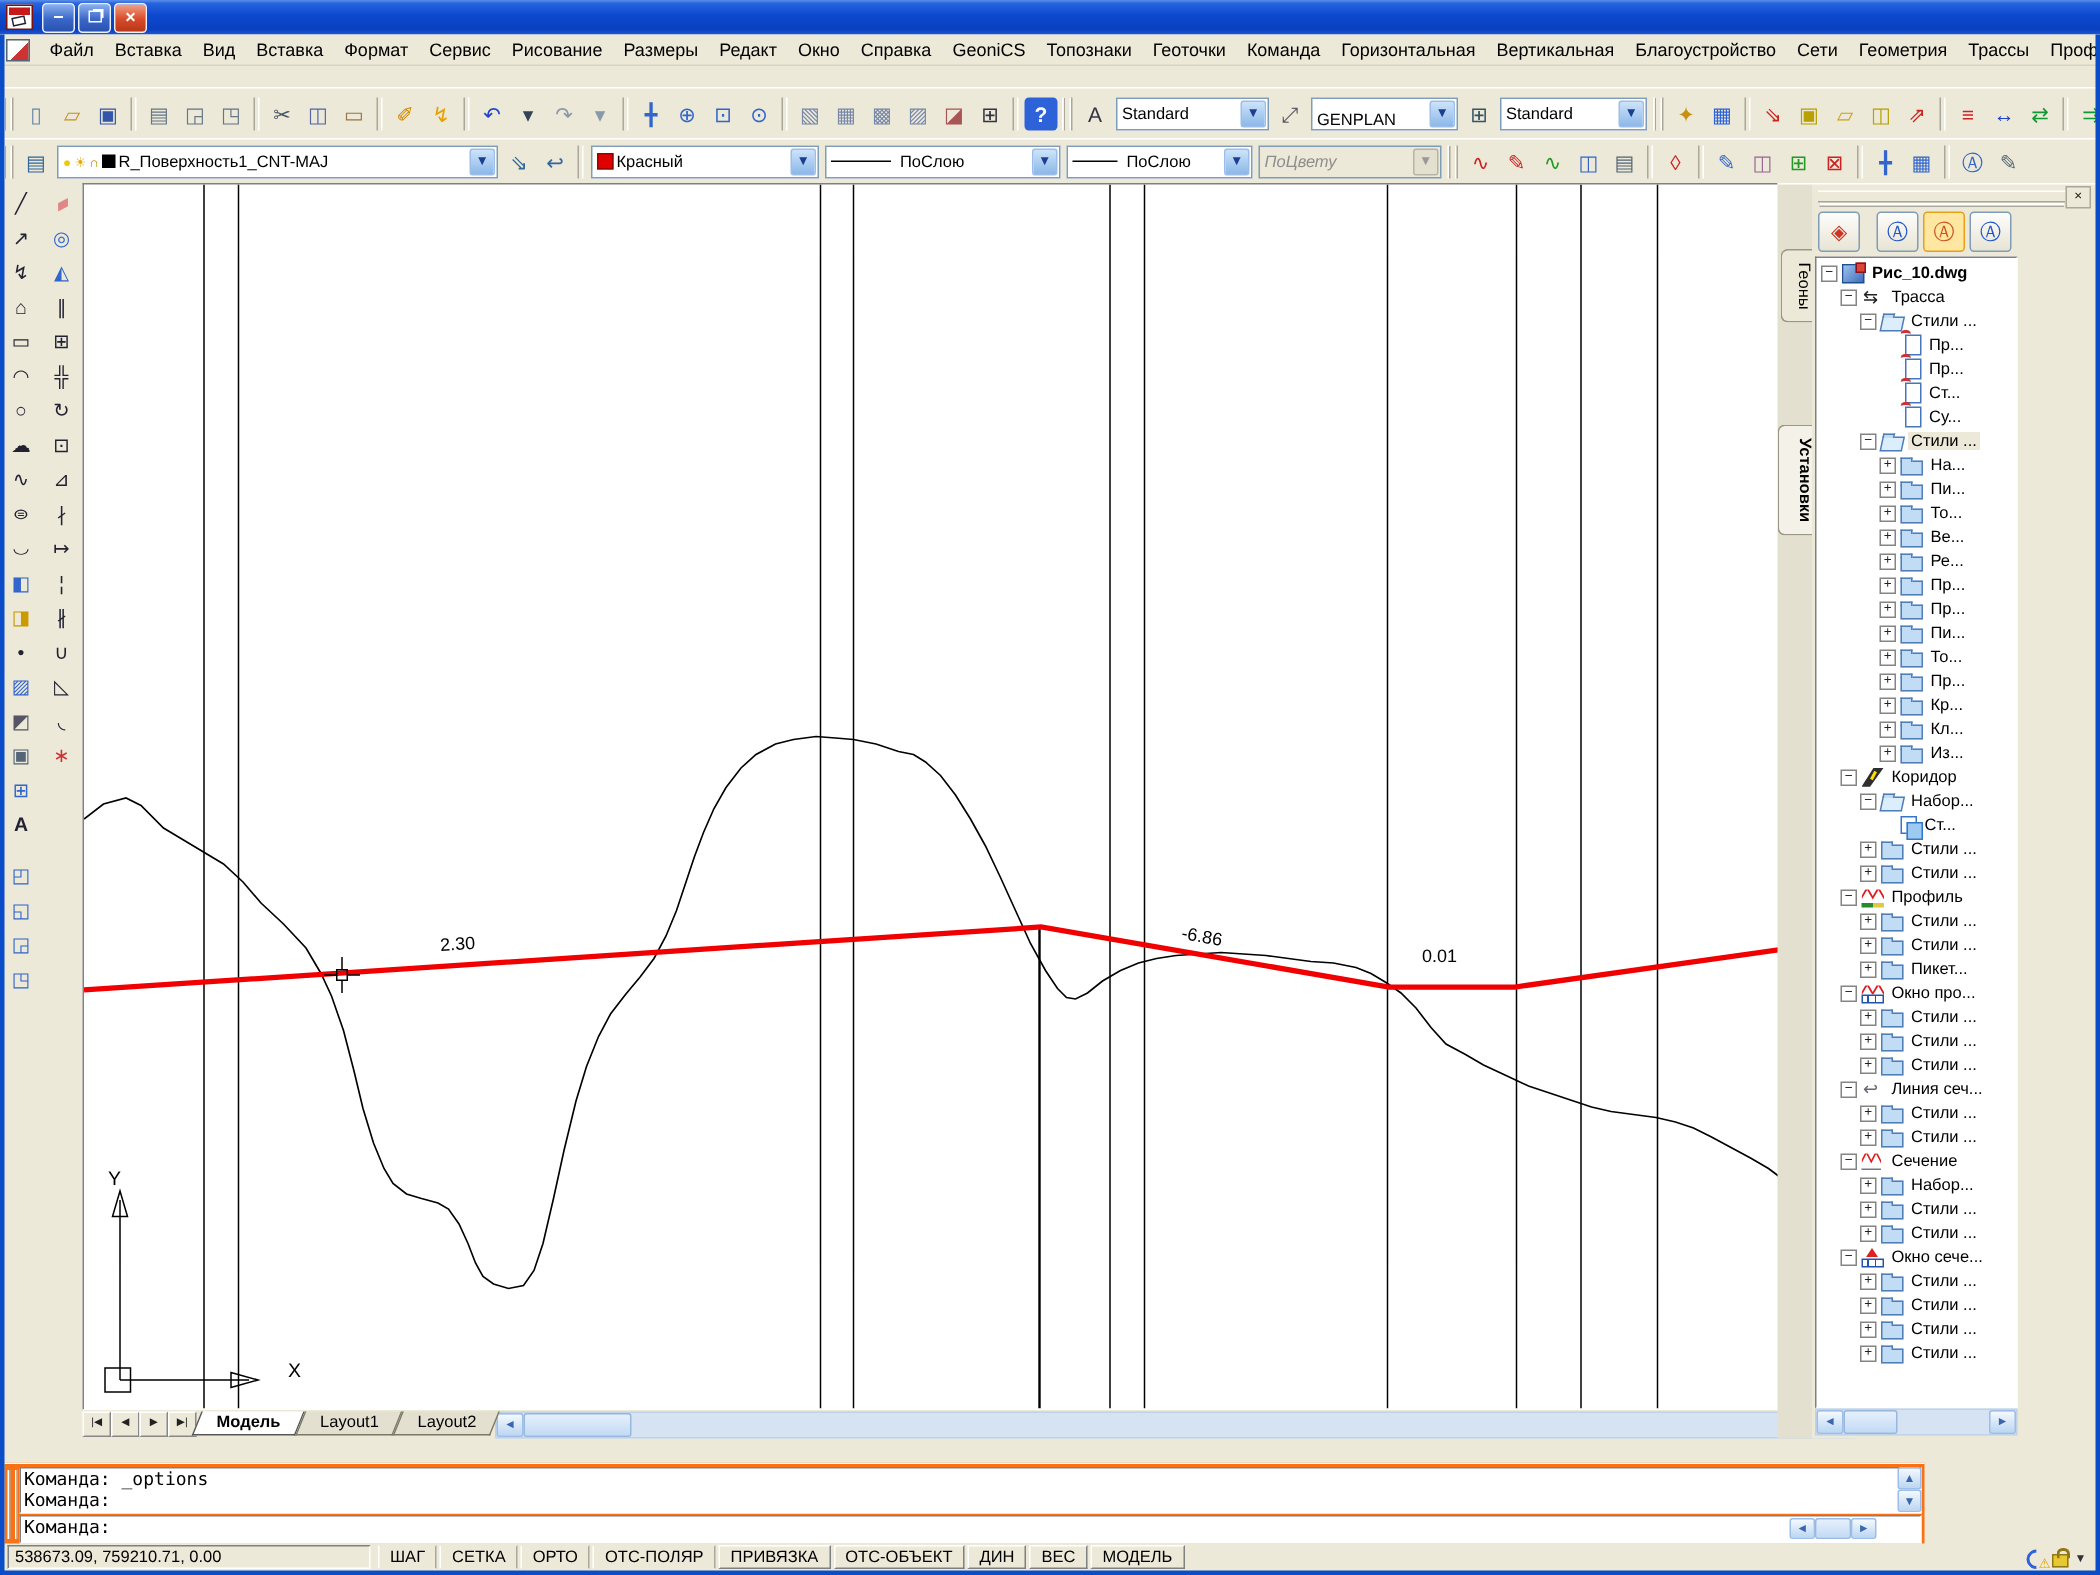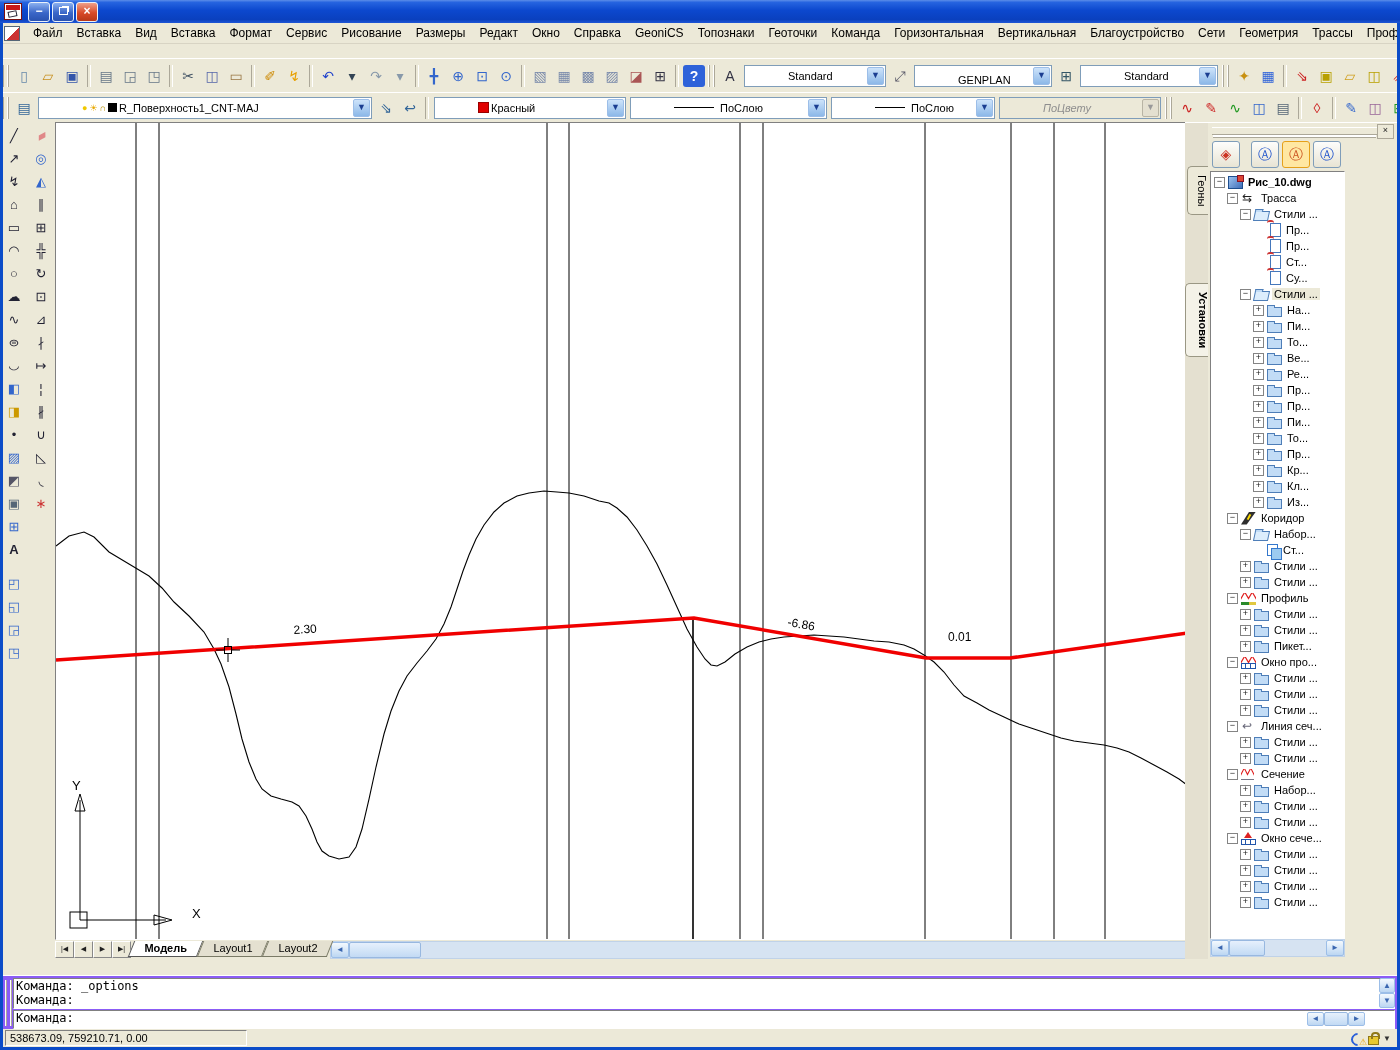--- a/index.html
+++ b/index.html
@@ -37,21 +37,21 @@
     box-shadow:inset 1px 0 0 #ACA899, inset -1px 0 0 #fff;}
   .tbsep{width:2px;height:22px;margin:0 3px;flex:none;border-left:1px solid #ACA899;border-right:1px solid #FFF;}
   .tbtn{width:22px;height:22px;flex:none;text-align:center;line-height:22px;font-size:14px;margin:0 1px;
     background:transparent;position:relative;}
   .ic-help{background:#2E62D9;border-radius:3px;font-weight:bold;}
   .ic-erase{transform:rotate(-28deg);}
   .ic-ellipse,.ic-ellipse-arc{transform:scaleY(.75);}
   .ic-mtext{font-weight:bold;}
   
   .xp-combo{height:20px;background:#fff;border:1px solid #7F9DB9;display:flex;align-items:center;
-    margin:0 2px;flex:none;font-size:11px;padding-left:40px;}
+    margin:0 2px;flex:none;font-size:11px;}
   .xp-combo .cval{flex:1;padding:0 3px;white-space:nowrap;overflow:hidden;display:flex;align-items:center;gap:2px;}
   .xp-combo .carr{width:15px;height:16px;margin:1px;flex:none;border:1px solid #9CBEE8;border-radius:2px;
     background:linear-gradient(180deg,#CDE3FA,#8CB8E8);color:#1B3E91;font-size:9px;line-height:15px;text-align:center;}
   .xp-combo.disabled{background:#ECE9D8;color:#8E8E8E;}
   .xp-combo.disabled .carr{background:#E4E0D0;border-color:#B8B4A4;color:#999;}
   .sw{display:inline-block;width:9px;height:9px;flex:none;}
   .lt-line{display:inline-block;width:40px;height:1px;background:#000;margin-right:4px;}
   .lay-ico{font-size:9px;line-height:10px;}
   
   #workspace{position:absolute;left:0;top:122px;width:1400px;height:853px;background:#ECE9D8;}
@@ -131,21 +131,21 @@
     background:linear-gradient(90deg,#2A8A2A 0 50%,#E0C840 50% 100%);}
   .ti-profile-win::after,.ti-sec-win::after{content:"";position:absolute;left:0;bottom:0;width:13px;height:4px;background:#fff;
     border:1px solid #2255AA;background-image:linear-gradient(90deg,transparent 0 3px,#2255AA 3px 4px,transparent 4px 8px,#2255AA 8px 9px,transparent 9px);}
   .ti-sec-line::before{content:"↩";position:absolute;top:-1px;left:1px;font-size:12px;color:#667;}
   .ti-section::before{width:13px;}
   .ti-section::after{content:"";position:absolute;left:0;bottom:1px;width:13px;height:1px;background:#778;}
   .ti-sec-win::before{content:"";position:absolute;left:3px;top:0;width:0;height:0;
     border-left:4px solid transparent;border-right:4px solid transparent;border-bottom:6px solid #D22;}
   #panel-hscroll{position:absolute;left:2px;bottom:2px;width:133px;}
   
-  #cmdwin{position:absolute;left:3px;top:975px;width:1394px;height:54px;background:#8b5cf6;border-top:1px solid #FFF;}
+  #cmdwin{position:absolute;left:3px;top:975px;width:1280px;height:54px;background:#f97316;border-top:1px solid #FFF;}
   #cmd-grip{position:absolute;left:2px;top:4px;width:5px;bottom:4px;
     border-left:1px solid #fff;border-right:1px solid #ACA899;box-shadow:inset 1px 0 0 #ACA899,inset -1px 0 0 #fff;}
   #cmd-hist{position:absolute;left:10px;top:2px;right:2px;height:29px;background:#fff;
     border:1px solid;border-color:#808080 #fff #fff #808080;font-family:"DejaVu Sans Mono",monospace;
     font-size:12px;line-height:14px;padding:0 2px;}
   #cmd-line{position:absolute;left:10px;top:34px;right:2px;height:17px;background:#fff;
     border:1px solid;border-color:#808080 #fff #fff #808080;font-family:"DejaVu Sans Mono",monospace;
     font-size:12px;line-height:15px;padding:0 2px;}
   #cmd-vscroll{position:absolute;right:3px;top:2px;width:15px;height:29px;display:flex;flex-direction:column;justify-content:space-between;}
   #cmd-vscroll .sarr{width:14px;height:13px;}
@@ -714,20 +714,31 @@
     <div id="cmd-line">Команда:</div>
     <div id="cmd-hscroll">
       <span class="sarr">◄</span>
       <span class="sthumb"></span>
       <span class="sarr">►</span>
     </div>
   </div>
 
   <div id="statusbar">
     <span id="coords">538673.09, 759210.71, 0.00</span>
+    <span id="toggles" style="display:flex;align-items:center;margin-left:4px;">
+        <span class="tg">ШАГ</span>
+        <span class="tg">СЕТКА</span>
+        <span class="tg">ОРТО</span>
+        <span class="tg">ОТС-ПОЛЯР</span>
+        <span class="tg on">ПРИВЯЗКА</span>
+        <span class="tg on">ОТС-ОБЪЕКТ</span>
+        <span class="tg on">ДИН</span>
+        <span class="tg on">ВЕС</span>
+        <span class="tg on">МОДЕЛЬ</span>
+      </span>
     <span id="status-right">
       <span id="sat-icon"></span>
       <span id="lock-icon"></span>
       <span id="status-dd">▼</span>
     </span>
   </div>
 
   <div class="edge" id="edge-l"></div>
   <div class="edge" id="edge-r"></div>
   <div class="edge" id="edge-b"></div>

